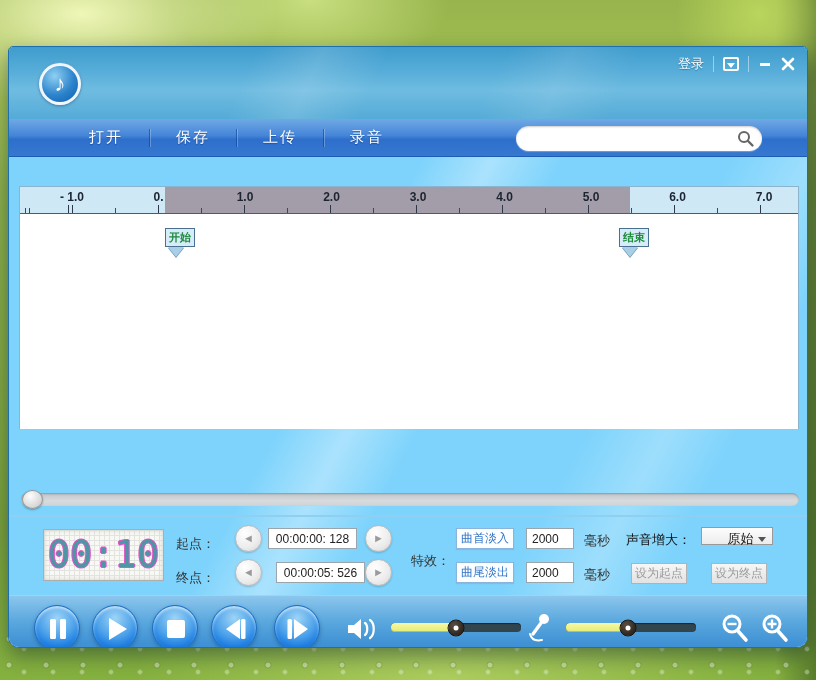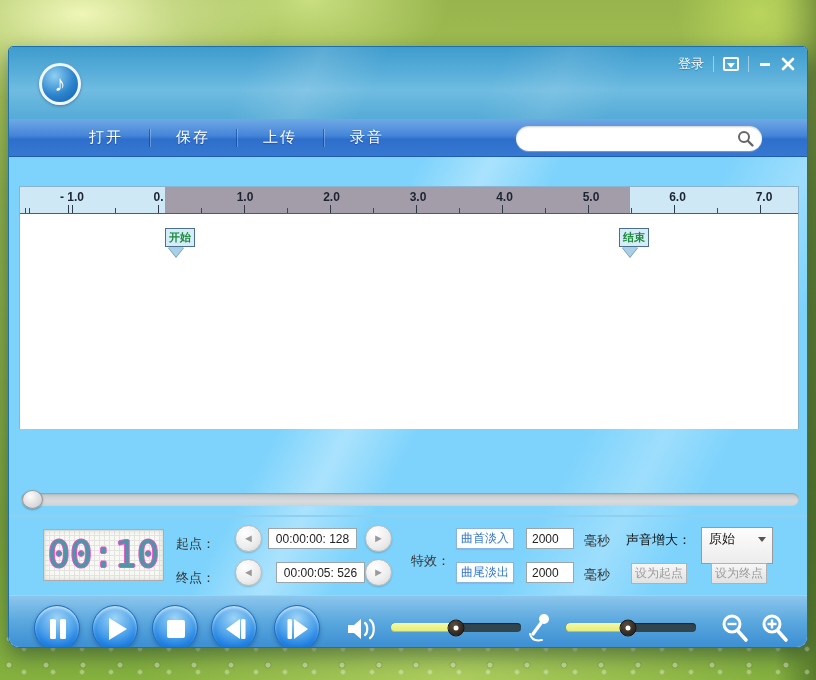--- a/index.html
+++ b/index.html
@@ -111,22 +111,22 @@
   .flabel { position:absolute; font-size:13px; color:#333; }
   .spin { position:absolute; width:27px; height:27px; border-radius:50%; border:1px solid #bbb; cursor:pointer;
     background:radial-gradient(circle at 35% 28%, #fff, #ececec 60%, #d4d4d4);
     box-shadow:0 1px 2px rgba(0,0,0,.18); color:#9a9a9a; font-size:11px; line-height:25px; text-align:center; }
   .tval { position:absolute; width:89px; height:21px; border:1px solid #9aa6ad; background:#fff;
     font-size:12px; color:#222; text-align:center; font-family:"Liberation Sans", sans-serif; }
   .fxbtn { position:absolute; height:21px; padding:0 4px; background:#fdfeff; border:1px solid #8ab4dc;
     color:#2f74c8; font-size:12px; cursor:pointer; box-shadow:0 1px 1px rgba(120,160,200,.4); }
   .msinput { position:absolute; width:48px; height:21px; border:1px solid #9aa6ad; background:#fff;
     font-size:12px; color:#222; padding-left:5px; }
-  .gain-select { position:absolute; left:692px; top:370px; width:72px; height:37px; border:1px solid #9a9a9a;
-    background:linear-gradient(180deg,#fdfdfd,#ececec); font-size:13px; color:#111; text-align:left;
+  .gain-select { position:absolute; left:692px; top:370px; width:72px; height:18px; border:1px solid #9a9a9a;
+    background:linear-gradient(180deg,#fdfdfd,#ececec); font-size:13px; color:#111; text-align:center;
     padding-left:7px; line-height:21px; cursor:pointer; }
   .gain-select::after { content:""; position:absolute; right:6px; top:9px; border-left:4px solid transparent;
     border-right:4px solid transparent; border-top:5px solid #555; }
   .setbtn { position:absolute; width:56px; height:21px; background:linear-gradient(#f7f7f7,#e2e2e2);
     border:1px solid #b2b2b2; color:#9b9b9b; font-size:12px; cursor:pointer; }
 
   
   .playerbar { position:absolute; left:0; top:548px; width:100%; height:64px;
     background:linear-gradient(180deg,#8cc6ec 0%,#5aa8de 40%,#4092d4 75%,#3c8dd0 100%);
     border-top:1px solid #9ed4f0; }

